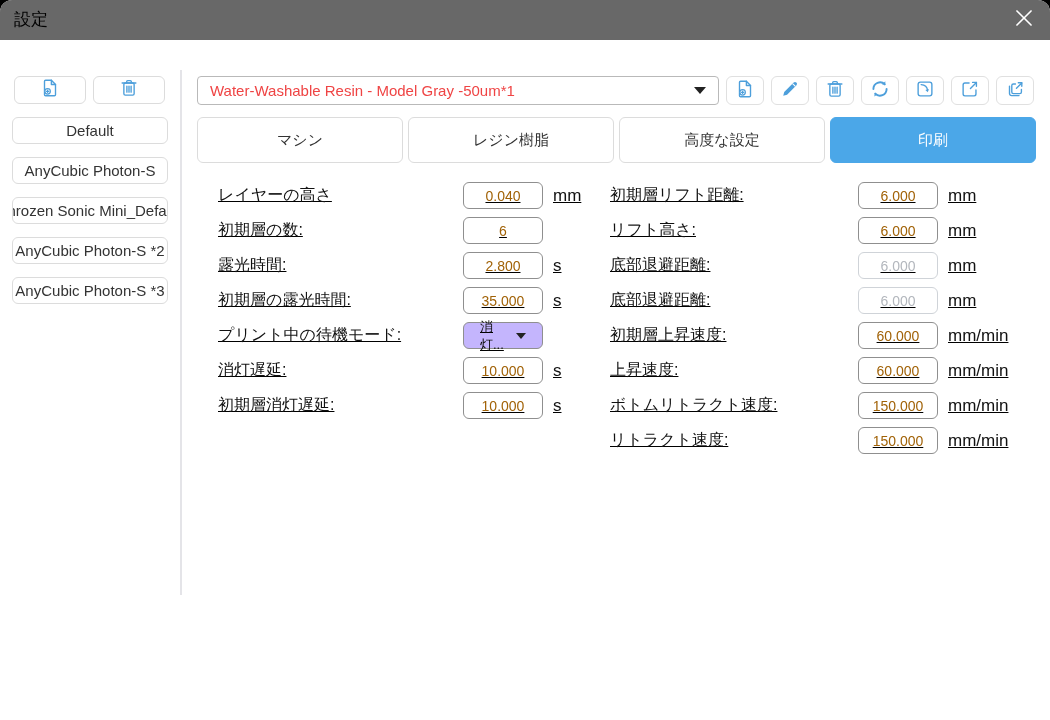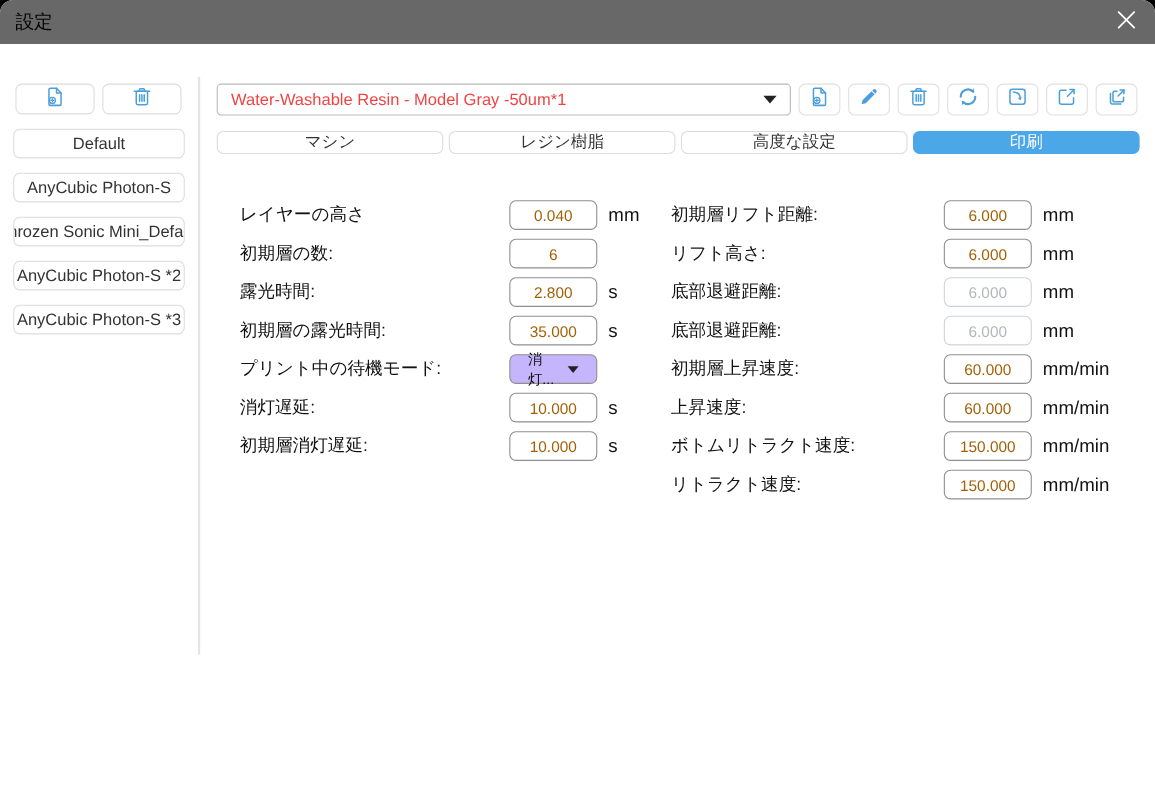--- a/index.html
+++ b/index.html
@@ -25,26 +25,26 @@
   .side-item.selected{background:var(--accent);border-color:var(--accent);color:#fff;}
   .v-divider{position:absolute;left:180px;top:70px;width:2px;height:525px;background:#e4e4e8;}
 
   
   .main{position:absolute;left:197px;top:76px;width:839px;}
   .topline{display:flex;gap:7px;height:29px;}
   .resin-dropdown{width:522px;height:29px;border:1px solid #b9b9b9;border-radius:4px;background:#fff;display:flex;align-items:center;justify-content:space-between;padding:0 12px;font-size:15px;color:#ef4444;cursor:pointer;}
   .caret{width:0;height:0;border-left:6px solid transparent;border-right:6px solid transparent;border-top:7px solid #222;}
   .icon-btn{width:38px;height:29px;border:1px solid #e0e0e0;border-radius:6px;background:#fff;display:flex;align-items:center;justify-content:center;color:var(--icon);cursor:pointer;}
 
-  .tabs{display:flex;gap:5px;margin-top:12px;height:24px;align-items:center;}
+  .tabs{display:flex;gap:5px;margin-top:12px;height:46px;}
   .tab{flex:1;border:1px solid #dcdcdc;border-radius:6px;background:#fff;display:flex;align-items:center;justify-content:center;font-size:15px;color:#333;cursor:pointer;}
   .tab.selected{background:var(--accent);border-color:var(--accent);color:#fff;}
 
   
-  .form-col{position:absolute;top:182px;}
+  .form-col{position:absolute;top:182px;text-decoration:underline;}
   .form-left{left:218px;width:382px;}
   .form-right{left:610px;width:430px;}
   .frow{display:flex;align-items:center;height:27px;margin-bottom:8px;}
   .flabel{font-size:16px;color:#111;flex:0 0 auto;}
   .form-left .flabel{width:245px;}
   .form-right .flabel{width:248px;}
   .finput{width:80px;height:27px;border:1px solid #8f8f8f;border-radius:6px;background:#fff;display:flex;align-items:center;justify-content:center;font-size:14px;color:#a16207;}
   .finput.disabled{border-color:#cfd3d8;color:#b3b7bd;}
   .fselect{width:80px;height:27px;border:1px solid #8f8f8f;border-radius:6px;background:#c4b5fd;display:flex;align-items:center;justify-content:space-between;padding:0 16px;font-size:13px;color:#111;cursor:pointer;}
   .scaret{width:0;height:0;border-left:5px solid transparent;border-right:5px solid transparent;border-top:6px solid #222;}

